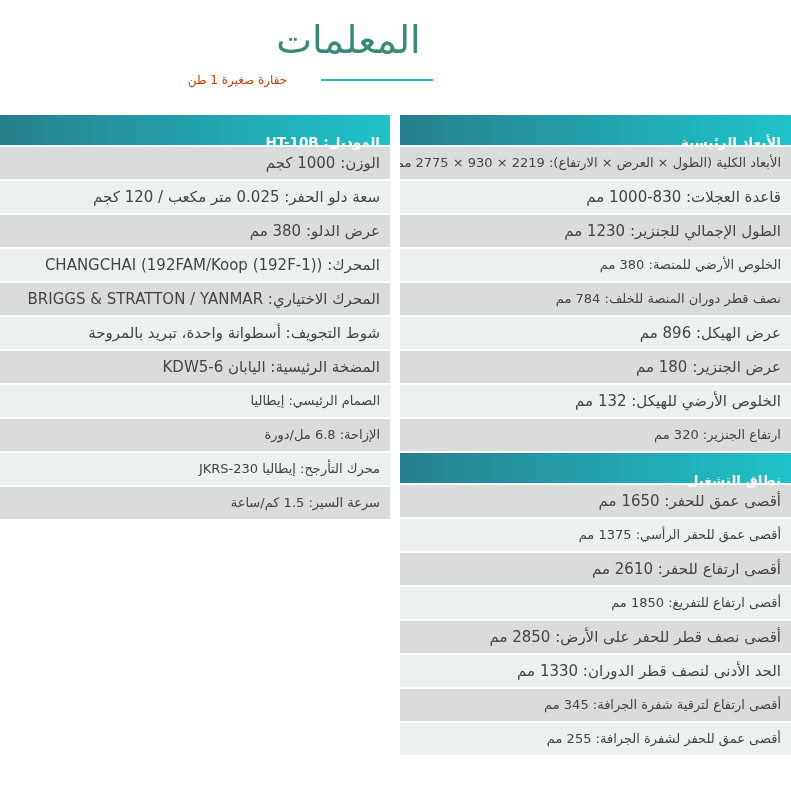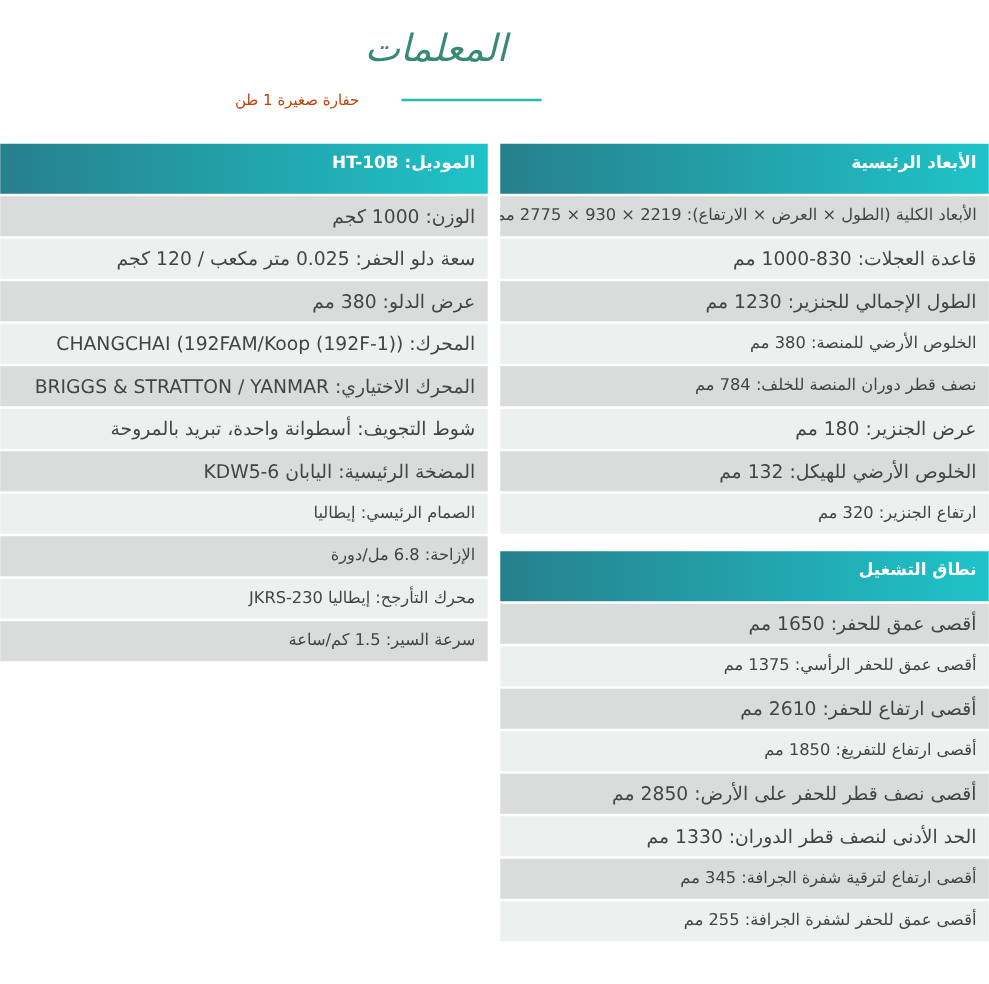--- a/index.html
+++ b/index.html
@@ -8,25 +8,24 @@
     background: #ffffff;
     font-family: "DejaVu Sans", sans-serif;
     color: #414644;
     overflow: hidden;
   }
   .page-header { text-align: center; }
   .page-title {
     margin-top: 20px;
     display: inline-block;
     transform: translateX(-47px); 
-    font-size: 30px;
+    font-size: 38px;
     font-weight: normal;
     color: #388a77;
     line-height: 40px;
-    font-style: italic;
   }
   .subtitle-row {
     margin-top: 12px;
     display: flex;
     justify-content: center;
     align-items: center;
     gap: 34px;
     transform: translateX(-85px);
     height: 16px;
   }
@@ -40,31 +39,31 @@
     color: #c2410c;
     white-space: nowrap;
   }
   .spec-table {
     margin-top: 27px;
     display: grid;
     grid-template-columns: 391px 390px; 
     column-gap: 10px;
   }
   .section-header {
-    height: 40px;
+    height: 30px;
     line-height: 30px;
-    padding: 0 10px;
+    padding: 12px 10px;
     margin-bottom: 2px;
     background: linear-gradient(90deg, #26808c 0%, #1fc3c9 100%);
     color: #ffffff;
     font-weight: bold;
     font-size: 13.5px;
     white-space: nowrap;
   }
-  .section-header.operating { margin-top: 14px; }
+  .section-header.operating { margin-top: 2px; }
   .spec-row {
     height: 32px;
     line-height: 32px;
     padding: 0 10px;
     margin-bottom: 2px;
     white-space: nowrap;
     overflow: hidden;
   }
   .rows .spec-row:nth-child(odd)  { background: #d9dcdb; }
   .rows .spec-row:nth-child(even) { background: #ecf1ef; }
@@ -86,20 +85,21 @@
 <div class="spec-table">
 
   <div class="col">
     <div class="section-header">الأبعاد الرئيسية</div>
     <div class="rows">
         <div class="spec-row sz-md"><span>الأبعاد الكلية (الطول × العرض × الارتفاع): ‪2775 × 930 × 2219‬ مم</span></div>
         <div class="spec-row sz-sm"><span>قاعدة العجلات: 830-1000 مم</span></div>
         <div class="spec-row sz-lg"><span>الطول الإجمالي للجنزير: 1230 مم</span></div>
         <div class="spec-row sz-md"><span>الخلوص الأرضي للمنصة: 380 مم</span></div>
         <div class="spec-row sz-md"><span>نصف قطر دوران المنصة للخلف: 784 مم</span></div>
+        <div class="spec-row sz-sm"><span>عرض الهيكل: 896 مم</span></div>
         <div class="spec-row sz-sm"><span>عرض الجنزير: 180 مم</span></div>
         <div class="spec-row sz-lg"><span>الخلوص الأرضي للهيكل: 132 مم</span></div>
         <div class="spec-row sz-md"><span>ارتفاع الجنزير: 320 مم</span></div>
       </div>
 
     <div class="section-header operating">نطاق التشغيل</div>
     <div class="rows">
         <div class="spec-row sz-lg"><span>أقصى عمق للحفر: 1650 مم</span></div>
         <div class="spec-row sz-md"><span>أقصى عمق للحفر الرأسي: 1375 مم</span></div>
         <div class="spec-row sz-lg"><span>أقصى ارتفاع للحفر: 2610 مم</span></div>

